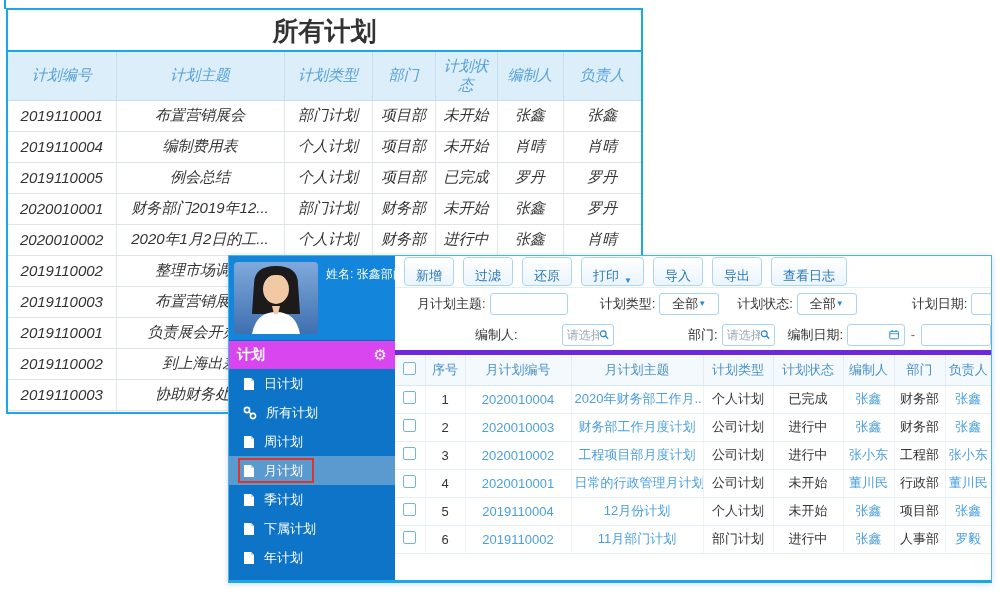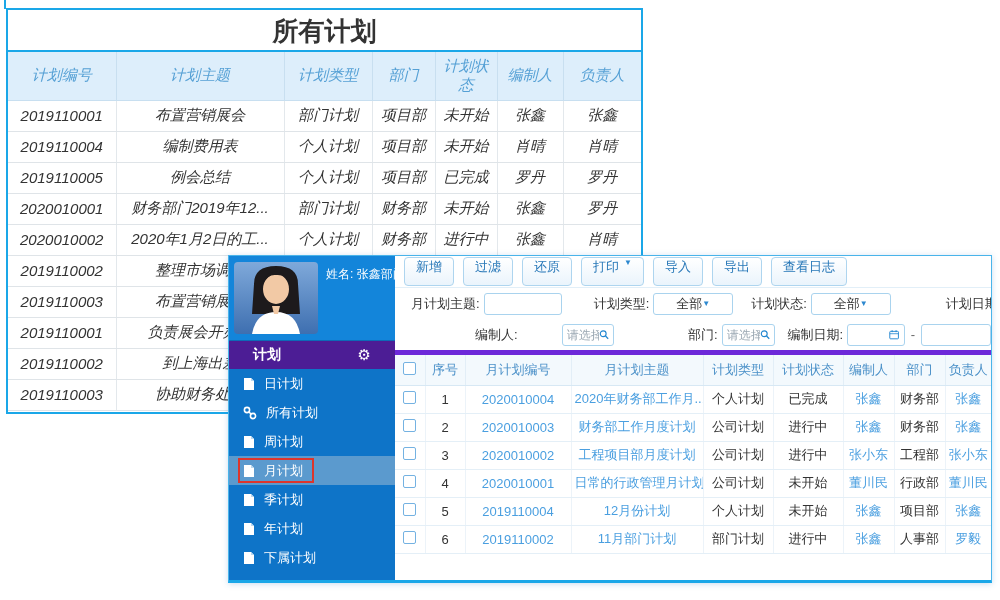--- a/index.html
+++ b/index.html
@@ -27,22 +27,22 @@
   
   .overlay { position:absolute; left:228px; top:255px; width:764px; height:328px; z-index:10;
              background:#fff; border:1px solid #49b4ea; border-bottom:3px solid #1aa7e8;
              box-shadow:0 1px 6px rgba(40,120,190,.25); display:flex; }
   
   .panel { width:166px; background:#0e74c8; flex:none; display:flex; flex-direction:column; }
   .profile { height:84px; background:#1385da; display:flex; padding:6px 5px; gap:8px; }
   .photo { width:84px; height:72px; border-radius:4px; overflow:hidden; flex:none; }
   .pinfo { display:flex; justify-content:space-around; color:#fff;
            font-size:12px; white-space:nowrap; padding:4px 0; }
-  .side-head { height:29px; background:#4c1d95; border-top:1px solid #0d6ab6; color:#fff;
-               font-size:14px; font-weight:bold; display:flex; align-items:center; padding:0 24px; }
+  .side-head { height:29px; background:#d946ef; border-top:1px solid #0d6ab6; color:#fff;
+               font-size:14px; font-weight:bold; display:flex; align-items:center; padding:0 8px; }
   .side-head .gear { margin-left:auto; font-size:15px; font-weight:normal; cursor:pointer; }
   .side-items { flex:1; }
   .side-item { position:relative; height:29px; display:flex; align-items:center; gap:9px;
                padding-left:14px; color:#fff; font-size:13px; cursor:pointer; }
   .side-item.active { background:#5b9ace; }
   .red-box { position:absolute; left:9px; top:2px; width:76px; height:25px;
              border:2px solid #dd352c; pointer-events:none; }
 
   
   .main { flex:1; display:flex; flex-direction:column; min-width:0; }
@@ -50,31 +50,31 @@
             align-items:stretch; padding-left:10px; flex:none; }
   .tab { padding:0 13px; line-height:31px; font-size:13px; color:#333; cursor:pointer; position:relative; }
   .tab .x { font-size:10px; color:#90aec6; vertical-align:super; margin-left:3px; }
   .tab.active { background:#fff; color:#15599e; font-weight:bold;
                 border-left:1px solid #cfe4f3; border-right:1px solid #cfe4f3;
                 border-bottom:3px solid #1b6fc0; line-height:29px; }
   .toolbar { height:32px; display:flex; align-items:center; gap:9px; padding-left:9px;
              border-bottom:1px solid #e2eff8; flex:none; }
   .tbtn { height:29px; padding:0 11px; font-size:13px; color:#2878b8; cursor:pointer;
           border:1px solid #aed5ef; border-radius:4px;
-          background:linear-gradient(#ffffff,#eaf4fc); display:flex; align-items:flex-start; gap:5px; }
+          background:linear-gradient(#ffffff,#eaf4fc); display:flex; align-items:flex-end; gap:5px; }
   .caret { font-size:8px; color:#2d88cf; }
   .filters { height:62px; flex:none; font-size:13px; color:#333; overflow:hidden; }
   .frow { height:31px; display:flex; align-items:center; white-space:nowrap; }
   .flabel { flex:none; }
   .fin { height:22px; border:1px solid #a9d3ee; border-radius:3px; background:#fff;
          font-size:12px; color:#333; padding:0 4px; outline:none;
          font-family:"Liberation Sans","DejaVu Sans",sans-serif; }
   .fin::placeholder { color:#9aa7b2; }
   .fsel { height:22px; border:1px solid #a9d3ee; border-radius:3px; background:#fff;
-          display:flex; align-items:center; padding:0 22px; cursor:pointer; }
+          display:flex; align-items:center; padding:0 12px; cursor:pointer; }
   .fsel .val { flex:1; }
   .fwrap { height:22px; border:1px solid #a9d3ee; border-radius:3px; background:#fff;
            display:flex; align-items:center; padding:0 4px; }
   .fwrap input { border:none; outline:none; width:100%; font-size:12px; background:transparent;
                  font-family:"Liberation Sans","DejaVu Sans",sans-serif; }
   .fwrap input::placeholder { color:#9aa7b2; }
 
   .tablewrap { flex:1; border-top:5px solid #6d28d9; overflow:hidden; }
   table.fg-table { width:100%; border-collapse:collapse; table-layout:fixed; }
   table.fg-table th { height:30px; background:#f3f9fd; color:#4a90c8; font-weight:normal;
@@ -293,30 +293,30 @@
           </span>
           <span>季计划</span>
         </div>
         <div class="side-item">
           <span>
             <svg width="12" height="14" viewBox="0 0 12 14">
               <path d="M1 1 H8 L11 4 V13 H1 Z" fill="#fff"></path>
               <path d="M8 1 L8 4 L11 4 Z" fill="#bcd9f0"></path>
             </svg>
           </span>
+          <span>下属计划</span>
+        </div>
+        <div class="side-item">
+          <span>
+            <svg width="12" height="14" viewBox="0 0 12 14">
+              <path d="M1 1 H8 L11 4 V13 H1 Z" fill="#fff"></path>
+              <path d="M8 1 L8 4 L11 4 Z" fill="#bcd9f0"></path>
+            </svg>
+          </span>
           <span>年计划</span>
-        </div>
-        <div class="side-item">
-          <span>
-            <svg width="12" height="14" viewBox="0 0 12 14">
-              <path d="M1 1 H8 L11 4 V13 H1 Z" fill="#fff"></path>
-              <path d="M8 1 L8 4 L11 4 Z" fill="#bcd9f0"></path>
-            </svg>
-          </span>
-          <span>下属计划</span>
         </div>
       </div>
   </div>
 
   <div class="main">
     <div class="toolbar" id="toolbar">
         <button class="tbtn">
           <span>新增</span>
         </button>
         <button class="tbtn">
@@ -335,21 +335,21 @@
         <button class="tbtn">
           <span>导出</span>
         </button>
         <button class="tbtn">
           <span>查看日志</span>
         </button>
       </div>
 
     <div class="filters">
       <div class="frow">
-        <span class="flabel" style="margin-left:16px">月计划主题:</span>
+        <span class="flabel" style="margin-left:22px">月计划主题:</span>
         <input class="fin" style="width: 78px; margin-left: 4px;" value="">
         <span class="flabel" style="margin-left:32px">计划类型:</span>
         <div class="fsel" style="width:80px;margin-left:4px">
           <span class="val">全部</span>
           <span class="caret">▼</span>
         </div>
         <span class="flabel" style="margin-left:18px">计划状态:</span>
         <div class="fsel" style="width:80px;margin-left:4px">
           <span class="val">全部</span>
           <span class="caret">▼</span>

